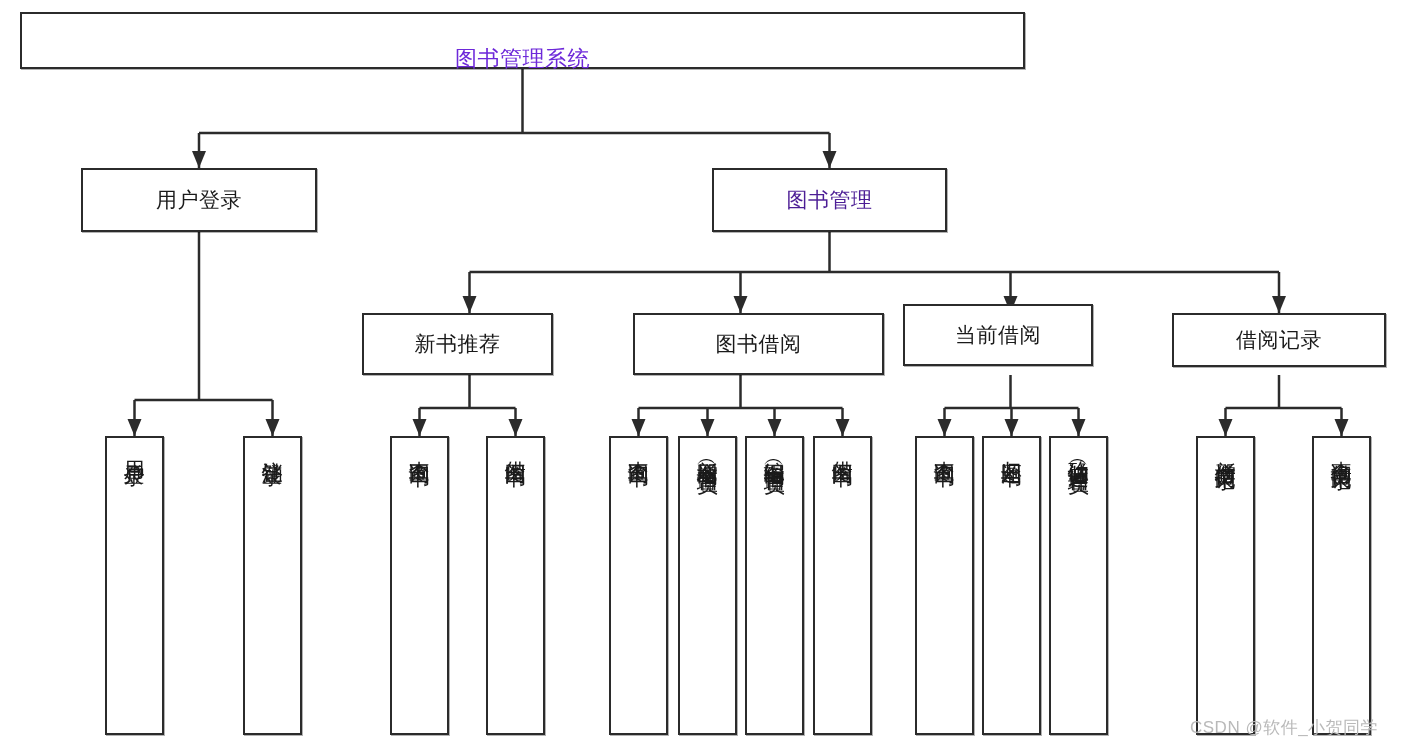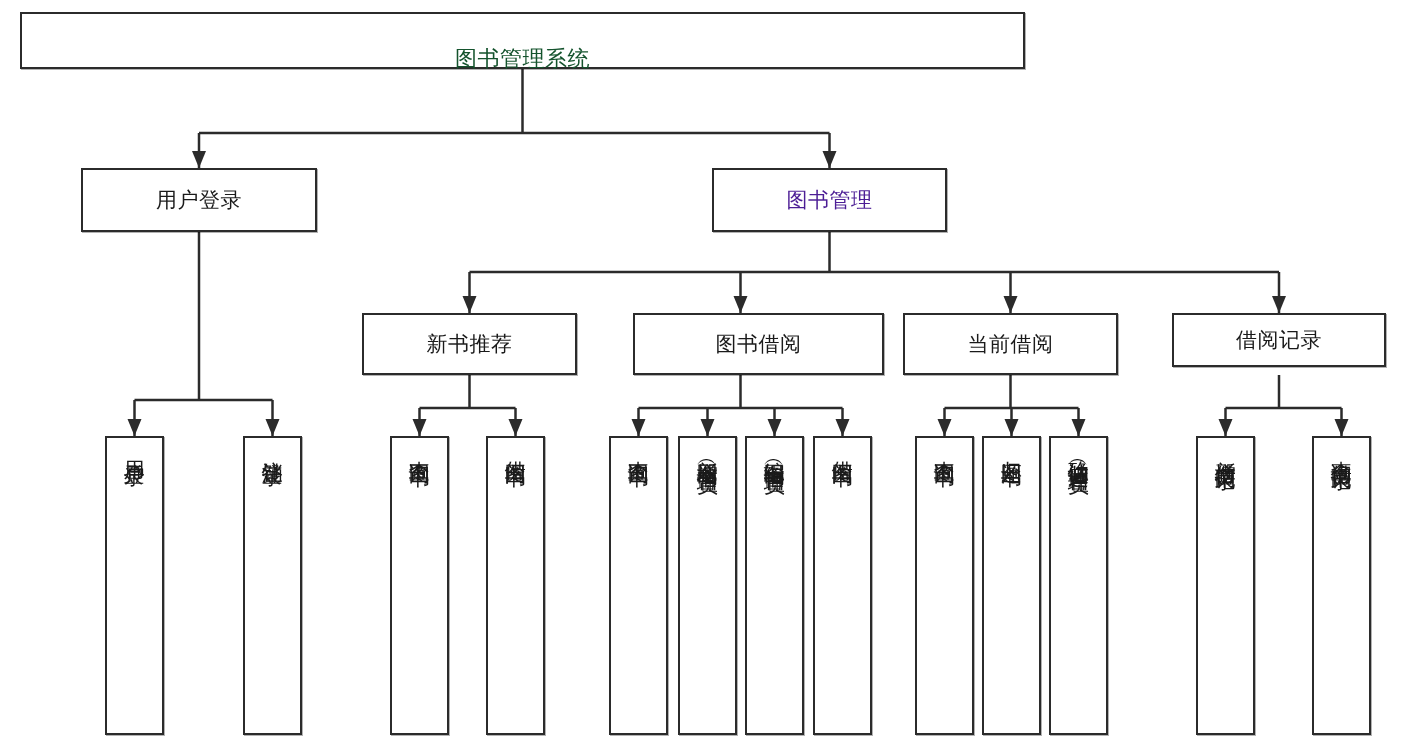--- a/index.html
+++ b/index.html
@@ -126,35 +126,35 @@
         <line x1="1279" y1="375" x2="1279" y2="408" stroke="#2b2b2b" stroke-width="2.5"></line>
         <line x1="1225.5" y1="408" x2="1341.5" y2="408" stroke="#2b2b2b" stroke-width="2.5"></line>
         <line x1="1225.5" y1="408" x2="1225.5" y2="436" stroke="#2b2b2b" stroke-width="2.5"></line>
         <polygon points="1218.5,419 1232.5,419 1225.5,436" fill="#2b2b2b"></polygon>
         <line x1="1341.5" y1="408" x2="1341.5" y2="436" stroke="#2b2b2b" stroke-width="2.5"></line>
         <polygon points="1334.5,419 1348.5,419 1341.5,436" fill="#2b2b2b"></polygon>
       </g>
   </svg>
   <div id="nodes-layer">
       <div class="node-box level-0" style="left: 20px; top: 12px; width: 1005px; height: 57px; border-color: rgb(43, 43, 43);">
-        <div class="node-label" style="color: #14532d; margin-top: 36px;">图书管理系统</div>
+        <div class="node-label" style="color: #6d28d9; margin-top: 36px;">图书管理系统</div>
       </div>
       <div class="node-box level-1" style="left: 81px; top: 168px; width: 236px; height: 64px; border-color: rgb(43, 43, 43);">
         <div class="node-label" style="color: rgb(26, 26, 26);">用户登录</div>
       </div>
       <div class="node-box level-1" style="left: 712px; top: 168px; width: 235px; height: 64px; border-color: rgb(43, 43, 43);">
         <div class="node-label" style="color: #4c1d95;">图书管理</div>
       </div>
-      <div class="node-box level-2" style="left: 362px; top: 313px; width: 215px; height: 62px; border-color: rgb(43, 43, 43);">
+      <div class="node-box level-2" style="left: 362px; top: 313px; width: 191px; height: 62px; border-color: rgb(43, 43, 43);">
         <div class="node-label" style="color: rgb(26, 26, 26);">新书推荐</div>
       </div>
       <div class="node-box level-2" style="left: 633px; top: 313px; width: 251px; height: 62px; border-color: rgb(43, 43, 43);">
         <div class="node-label" style="color: rgb(26, 26, 26);">图书借阅</div>
       </div>
-      <div class="node-box level-2" style="left: 903px; top: 313px; width: 215px; height: 62px; border-color: rgb(43, 43, 43);">
+      <div class="node-box level-2" style="left: 903px; top: 304px; width: 190px; height: 62px; border-color: rgb(43, 43, 43);">
         <div class="node-label" style="color: rgb(26, 26, 26);">当前借阅</div>
       </div>
       <div class="node-box level-2" style="left: 1172px; top: 313px; width: 214px; height: 54px; border-color: rgb(43, 43, 43);">
         <div class="node-label" style="color: rgb(26, 26, 26);">借阅记录</div>
       </div>
       <div class="node-box level-3 leaf" style="left: 105px; top: 436px; width: 59px; height: 299px; border-color: rgb(43, 43, 43);">
         <div class="node-label" style="color: rgb(26, 26, 26);">用户登录</div>
       </div>
       <div class="node-box level-3 leaf" style="left: 243px; top: 436px; width: 59px; height: 299px; border-color: rgb(43, 43, 43);">
         <div class="node-label" style="color: rgb(26, 26, 26);">注销登录</div>
@@ -186,13 +186,14 @@
       <div class="node-box level-3 leaf" style="left: 1049px; top: 436px; width: 59px; height: 299px; border-color: rgb(43, 43, 43);">
         <div class="node-label" style="color: rgb(26, 26, 26);">确认归还（管理员）</div>
       </div>
       <div class="node-box level-3 leaf" style="left: 1196px; top: 436px; width: 59px; height: 299px; border-color: rgb(43, 43, 43);">
         <div class="node-label" style="color: rgb(26, 26, 26);">新增借阅记录</div>
       </div>
       <div class="node-box level-3 leaf" style="left: 1312px; top: 436px; width: 59px; height: 299px; border-color: rgb(43, 43, 43);">
         <div class="node-label" style="color: rgb(26, 26, 26);">查询借阅记录</div>
       </div>
     </div>
+  <div class="watermark" style="left: 1190px; top: 716px; color: rgb(185, 185, 185);">CSDN @软件_小贺同学</div>
 </div>
 
 </body></html>

